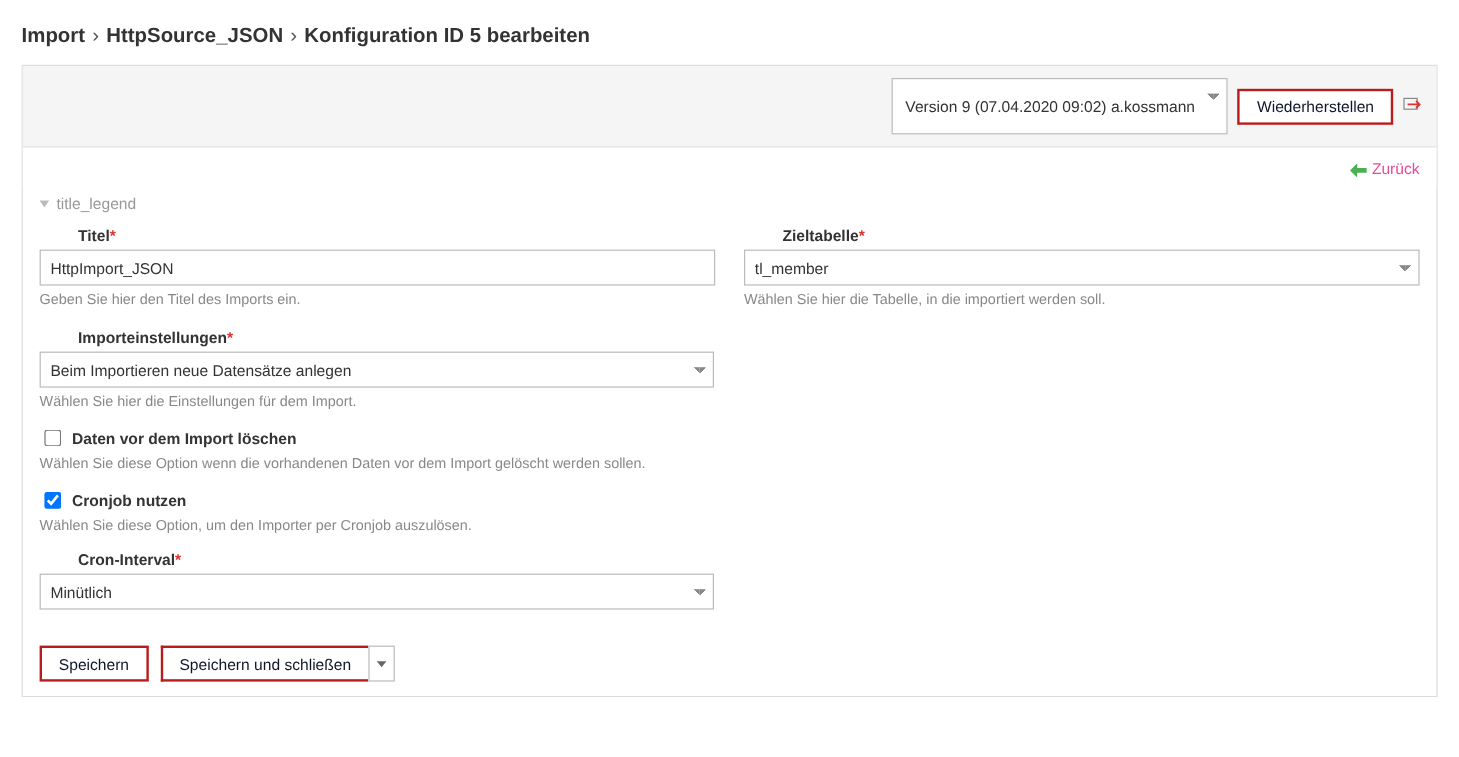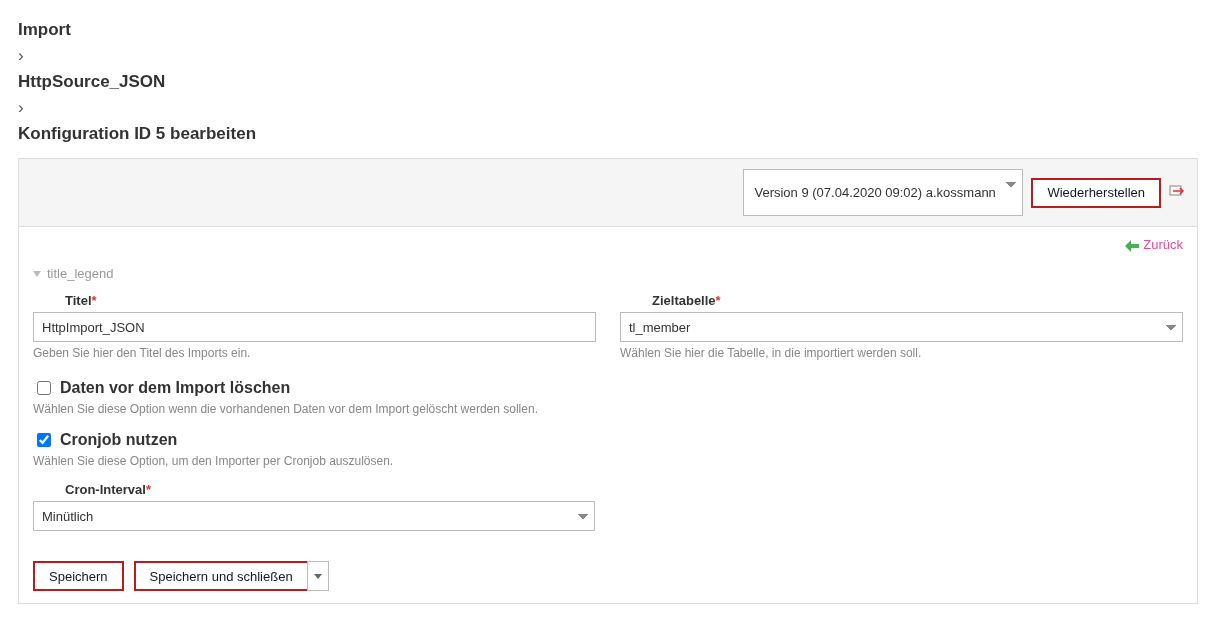--- a/index.html
+++ b/index.html
@@ -16,21 +16,20 @@
     padding: 20px 18px 0 18px;
   }
   .breadcrumb-bar {
     font-size: 17px;
     font-weight: 700;
     color: #333;
     margin-bottom: 14px;
     display: flex;
     align-items: baseline;
     gap: 6px;
-    flex-direction: column;
   }
   .breadcrumb-bar .sep { font-weight: 400; color: #555; }
   .breadcrumb-bar .bc-link { cursor: pointer; }
   .panel {
     border: 1px solid #ddd;
     background: #fff;
   }
   .panel-header {
     background: #f5f5f5;
     border-bottom: 1px solid #ddd;
@@ -138,21 +137,21 @@
   .checkbox-row {
     display: flex;
     align-items: center;
     gap: 6px;
     margin-bottom: 2px;
   }
   .checkbox-row input[type=checkbox] {
     width: 14px; height: 14px;
     cursor: pointer;
   }
-  .checkbox-row label { font-weight: 700; font-size: 16px; color:#333; }
+  .checkbox-row label { font-weight: 700; font-size: 13px; color:#333; }
   .half-width { max-width: 562px; }
   .panel-footer {
     padding: 12px 14px;
     display: flex;
     gap: 10px;
     align-items: stretch;
   }
   .split-group { display:flex; }
   .split-group .btn { border-right:none; }
   .split-btn {
@@ -229,20 +228,29 @@
           <label class="field-label">
             <span>Zieltabelle</span><span class="req">*</span>
           </label>
           <select class="select-box">
             <option>tl_member</option>
           </select>
           <div class="help-text">Wählen Sie hier die Tabelle, in die importiert werden soll.</div>
         </div>
       </div>
 
+      <div class="half-width">
+        <label class="field-label">
+          <span>Importeinstellungen</span><span class="req">*</span>
+        </label>
+        <select class="select-box">
+          <option>Beim Importieren neue Datensätze anlegen</option>
+        </select>
+        <div class="help-text">Wählen Sie hier die Einstellungen für dem Import.</div>
+      </div>
 
       <div class="checkbox-row">
         <input type="checkbox" id="cb1" style="">
         <label for="cb1">Daten vor dem Import löschen</label>
       </div>
       <div class="help-text">Wählen Sie diese Option wenn die vorhandenen Daten vor dem Import gelöscht werden sollen.</div>
 
       <div class="checkbox-row">
         <input type="checkbox" id="cb2" checked="" style="">
         <label for="cb2">Cronjob nutzen</label>

